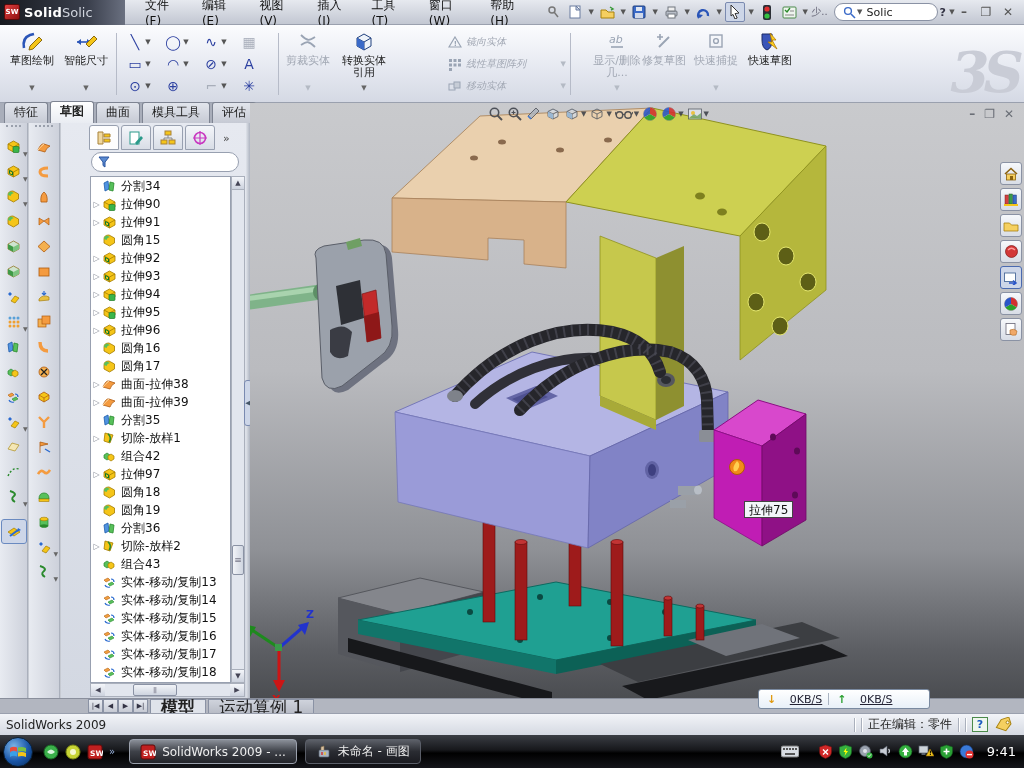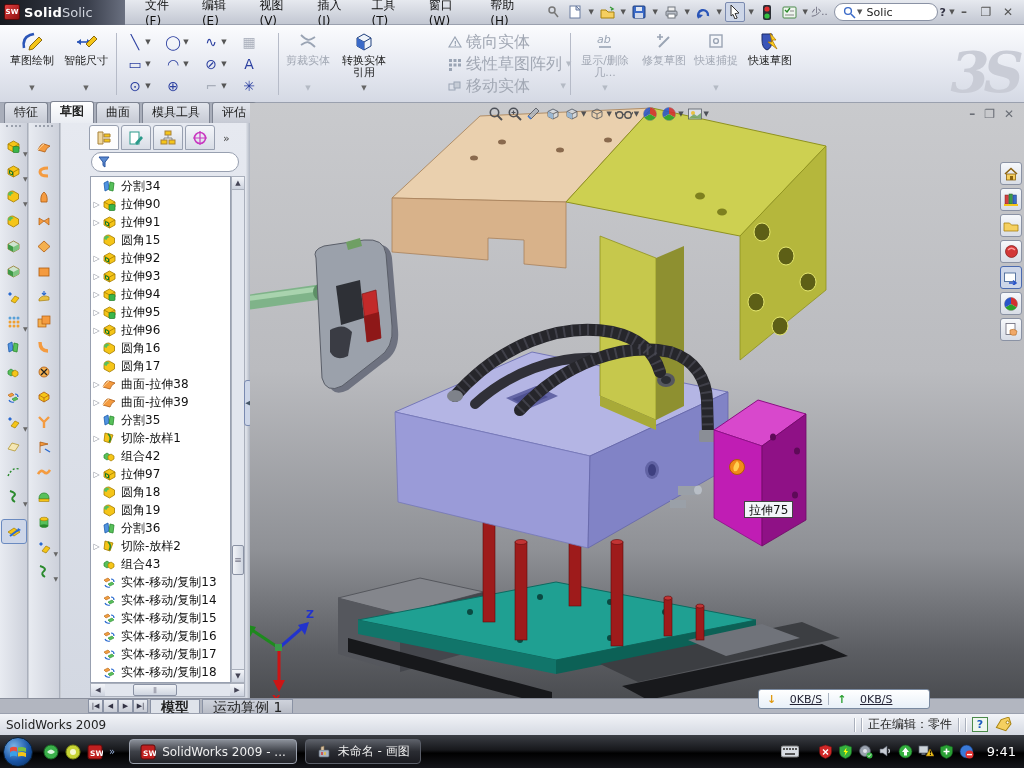--- a/index.html
+++ b/index.html
@@ -35,21 +35,21 @@
   .big-btn .blabel { font-size:11px; line-height:12px; text-align:center; color:#222; white-space:pre-line; }
   .big-btn .bcaret { font-size:7px; color:#666; margin-top:auto; margin-bottom:2px; }
   .big-btn.dis .blabel { color:#a2a8b4; }
   .big-btn.dis .bcaret { color:#b4bac4; }
   #entity-grid { position:absolute; left:122px; top:6px; width:152px; display:grid; grid-template-columns:repeat(4,38px); grid-auto-rows:22px; }
   .ent-cell { display:flex; align-items:center; justify-content:flex-start; padding-left:4px; }
   .ent-g { font-size:14px; color:#2b3fa0; width:18px; text-align:center; }
   .ent-cell.dis .ent-g { color:#a8aeba; }
   .stack3 { position:absolute; left:448px; top:6px; width:118px; }
   .stack-row { display:flex; align-items:center; height:22px; gap:4px; }
-  .stack-row .slabel { font-size:16px; color:#a2a8b4; white-space:nowrap; }
+  .stack-row .slabel { font-size:10px; color:#a2a8b4; white-space:nowrap;font-style:italic; }
   .stack-row .scaret { font-size:7px; color:#b4bac4; margin-left:auto; }
   #watermark { position:absolute; right:6px; top:14px; font-size:56px; font-weight:bold; font-style:italic;
     color:#c9ccd6; font-family:"DejaVu Serif","Liberation Serif",serif; letter-spacing:-6px; }
 
   
   #cmdtabs { position:absolute; left:0; top:103px; width:358px; height:20px; background:#a9aeba; display:flex; align-items:flex-end; padding-left:4px; border-right:1px solid #8a8f9c;}
   .ctab { font-size:12px; color:#222; background:linear-gradient(#e2e5ec,#c6cad4); border:1px solid #7e8492; border-bottom:none;
     padding:1px 9px 2px; margin-right:2px; border-radius:3px 3px 0 0; white-space:nowrap; }
   .ctab.active { background:linear-gradient(#ffffff,#e9ecf2); font-weight:bold; padding-bottom:3px; }
 
@@ -106,21 +106,21 @@
     border:1px solid #7a8aa0; border-radius:3px; display:flex; align-items:center; font-size:11px; color:#223; z-index:30;}
   #netspeed .arrow-down { color:#e09a10; font-weight:bold; margin:0 4px 0 8px; }
   #netspeed .arrow-up { color:#2aa030; font-weight:bold; margin:0 4px 0 8px; }
   #netspeed .nsv { width:48px; text-align:right; padding-right:6px;text-decoration:underline; }
   #netspeed .nsep { width:1px; height:12px; background:#aab4c2; }
 
   
   #doctabs { position:absolute; left:0; top:698px; width:1024px; height:15px; background:#b2b6c0; border-top:1px solid #8a8f9c; display:flex; align-items:stretch; }
   #dt-nav { display:flex; margin-left:88px; }
   .dt-nav-btn { width:15px; font-size:7px; color:#334; background:linear-gradient(#e8ebf1,#c6cad4); border:1px solid #8a92a4; text-align:center; line-height:13px; }
-  .dtab { font-size:14px; padding:0 10px; line-height:14px; color:#222; background:linear-gradient(#cfd3dc,#b8bcc6); border:1px solid #8a92a4; border-bottom:none; margin-left:2px; white-space:nowrap;}
+  .dtab { font-size:17px; padding:0 10px; line-height:14px; color:#222; background:linear-gradient(#cfd3dc,#b8bcc6); border:1px solid #8a92a4; border-bottom:none; margin-left:2px; white-space:nowrap;}
   .dtab.active { background:#dfe3ea; font-weight:bold; }
 
   
   #statusbar { position:absolute; left:0; top:713px; width:1024px; height:22px; background:linear-gradient(#f2f4f8,#d5d9e2); border-top:1px solid #9aa0ae; display:flex; align-items:center; font-size:12px; color:#222; }
   #status-left { padding-left:6px; }
   #status-right { margin-left:auto; display:flex; align-items:center; gap:6px; padding-right:10px; }
   .st-sep { width:1px; height:14px; background:#aab0bc; box-shadow:1px 0 0 #fff; }
   #help-badge { width:16px; height:15px; background:#eef6ee; border:1px solid #4a8a4a; color:#1a5ac0; font-size:11px; font-weight:bold; text-align:center; line-height:13px; }
 
   
@@ -366,21 +366,21 @@
             <svg width="14" height="13" viewBox="0 0 14 13">
               <rect x="1" y="4" width="6" height="6" fill="none" stroke="#9aa4b4" stroke-width="1"></rect>
               <rect x="6" y="2" width="6" height="6" fill="#c6ccd6" stroke="#9aa4b4" stroke-width="1"></rect>
             </svg>
           </span>
           <span class="slabel">移动实体</span>
           <span class="scaret">▼</span>
         </div>
       </div>
     <div class="rsep" style="left:570px"></div>
-    <div class="big-btn dis" style="position:absolute;left:576px;width:58px">
+    <div class="big-btn dis" style="position:absolute;left:588px;width:58px">
       <span class="bicon">
           <svg width="22" height="22">
             <text x="3" y="12" font-size="11" fill="#9aa4b4" font-style="italic">ab</text>
             <path d="M5 16 h12" stroke="#9aa4b4" stroke-width="1.6"></path>
           </svg>
         </span>
       <span class="blabel">显示/删除几...</span>
       <span class="bcaret">▼</span>
     </div>
     <div class="big-btn dis" style="position:absolute;left:638px">

